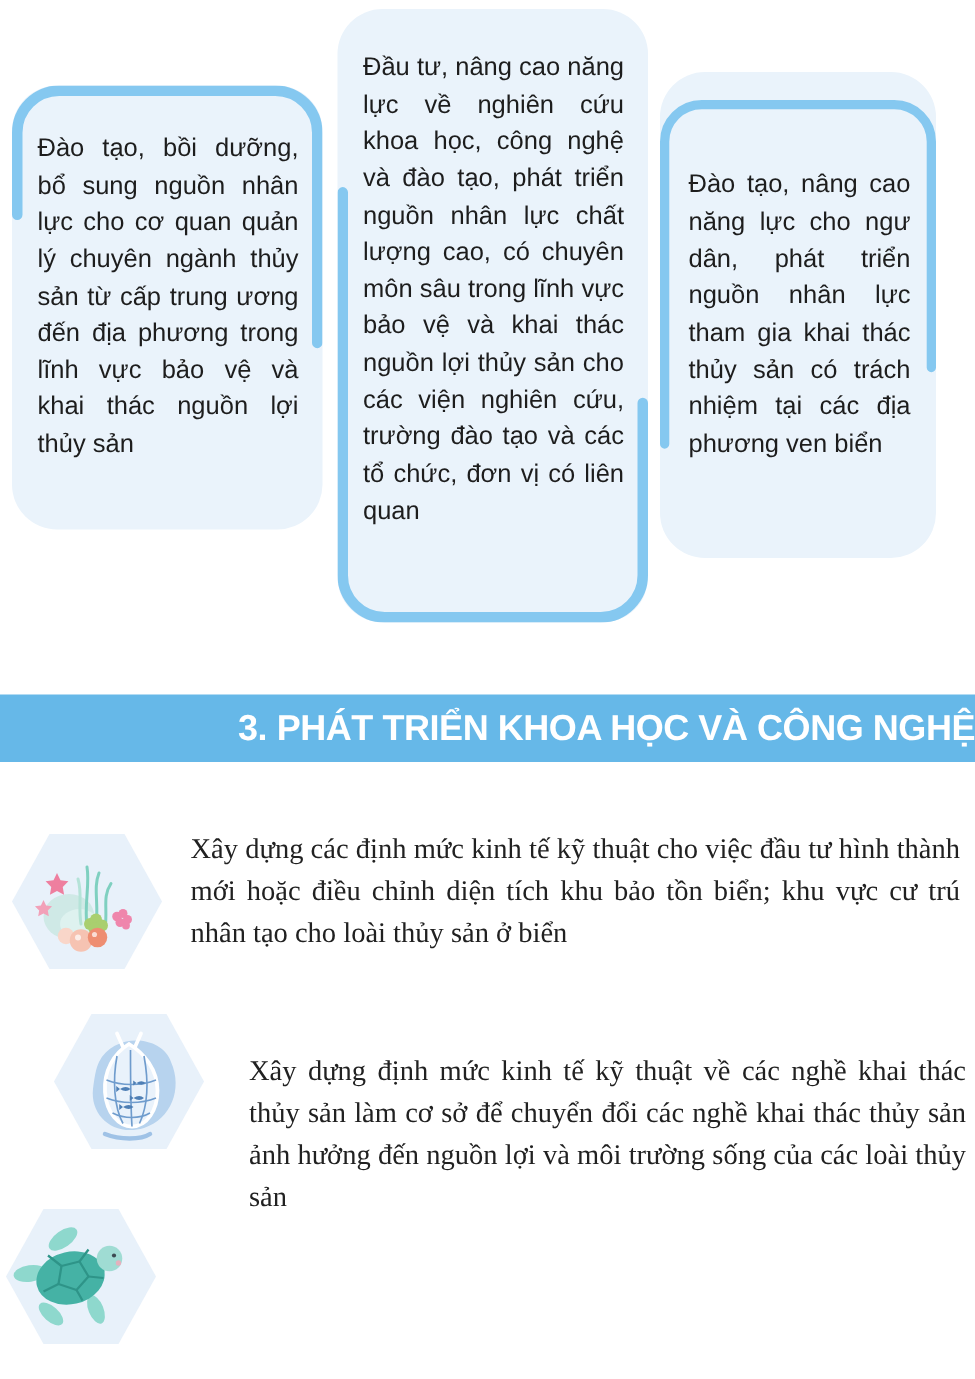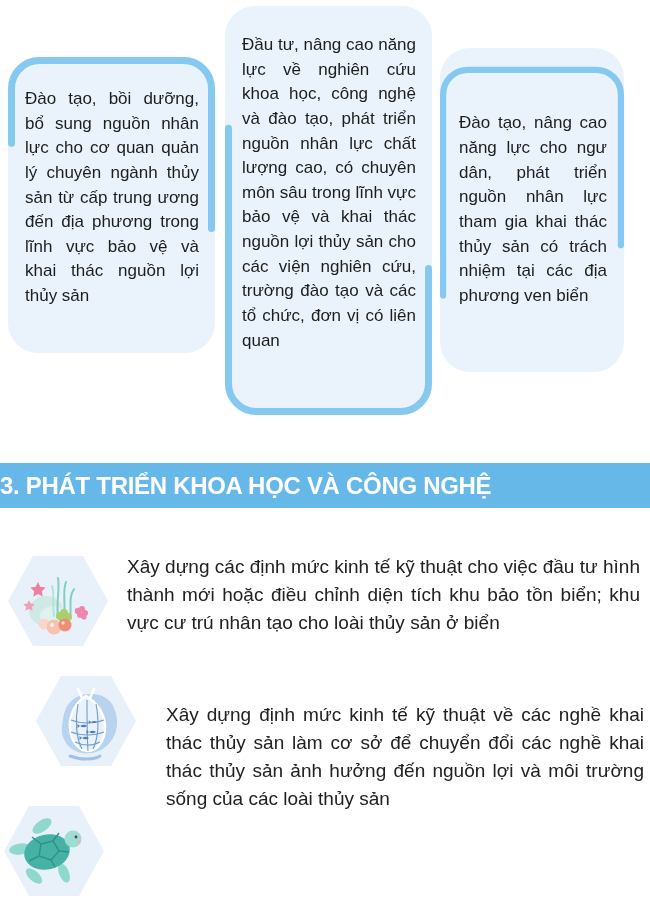--- a/index.html
+++ b/index.html
@@ -37,41 +37,42 @@
   .card2 { left:225px; top:6px;  width:207px; height:409px; }
   .card2 p { padding:27px 16px 0 17px; }
   .card3 { left:440px; top:48px; width:184px; height:324px; display:flex; align-items:center; }
   .card3 p { padding:0 17px 0 19px; }
 
   
   .banner {
     position:absolute; left:0; top:463px;
     width:650px; height:45px;
     background:#66b8e8;
-    display:flex; align-items:center; justify-content:flex-start;
+    display:flex; align-items:center; justify-content:flex-end;
   }
   .banner h2 {
     color:#ffffff;
     font-size:24px;
     font-weight:bold;
     letter-spacing:-0.3px;
     white-space:nowrap;
   }
 
   
   .hex {
     position:absolute;
     width:100px; height:94px;
   }
   .item-text {
     position:absolute;
     font-size:19px;
     line-height:28px;
     text-align:justify;
     color:#212121;
+    font-family:Liberation Serif, serif;
   }
   .hex1 { left:8px;   top:554px; }
   .txt1 { left:127px; top:553px; width:513px; }
   .hex2 { left:36px;  top:674px; }
   .txt2 { left:166px; top:669px; width:478px;margin-top:32px; }
   .hex3 { left:4px;   top:804px; }
   .txt3 { left:121px; top:803px; width:518px; }
 </style>
 </head>
 <body>

